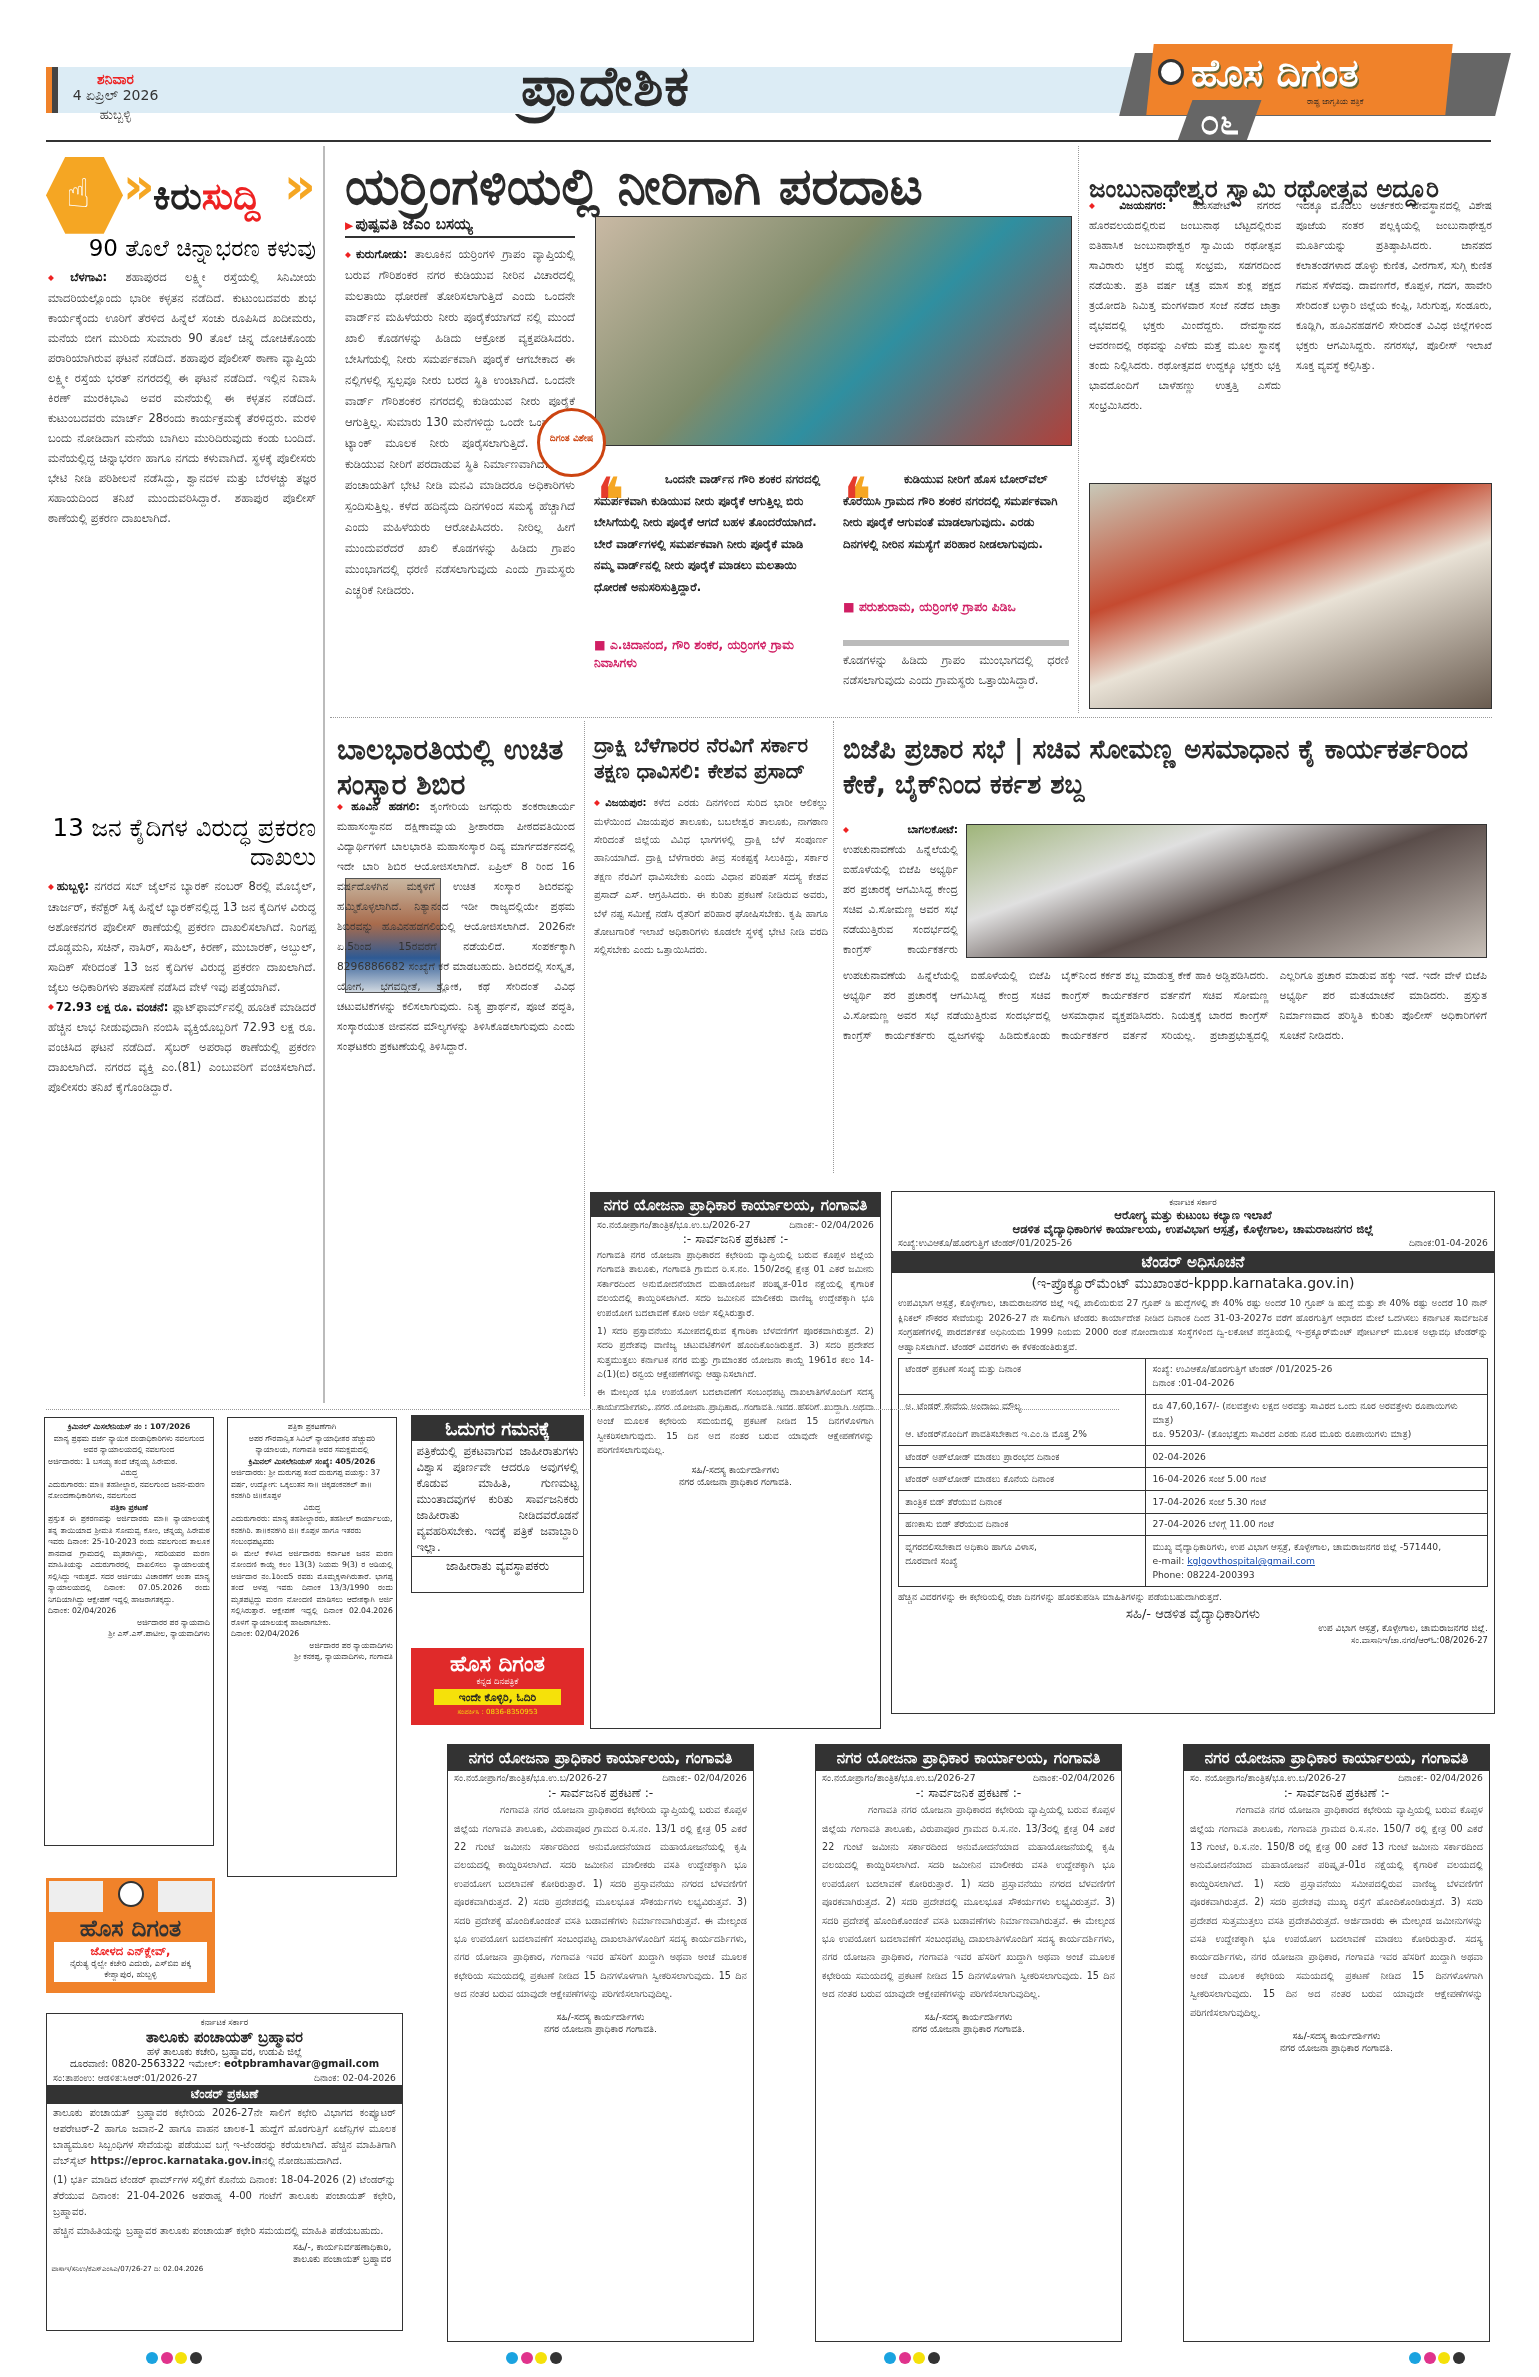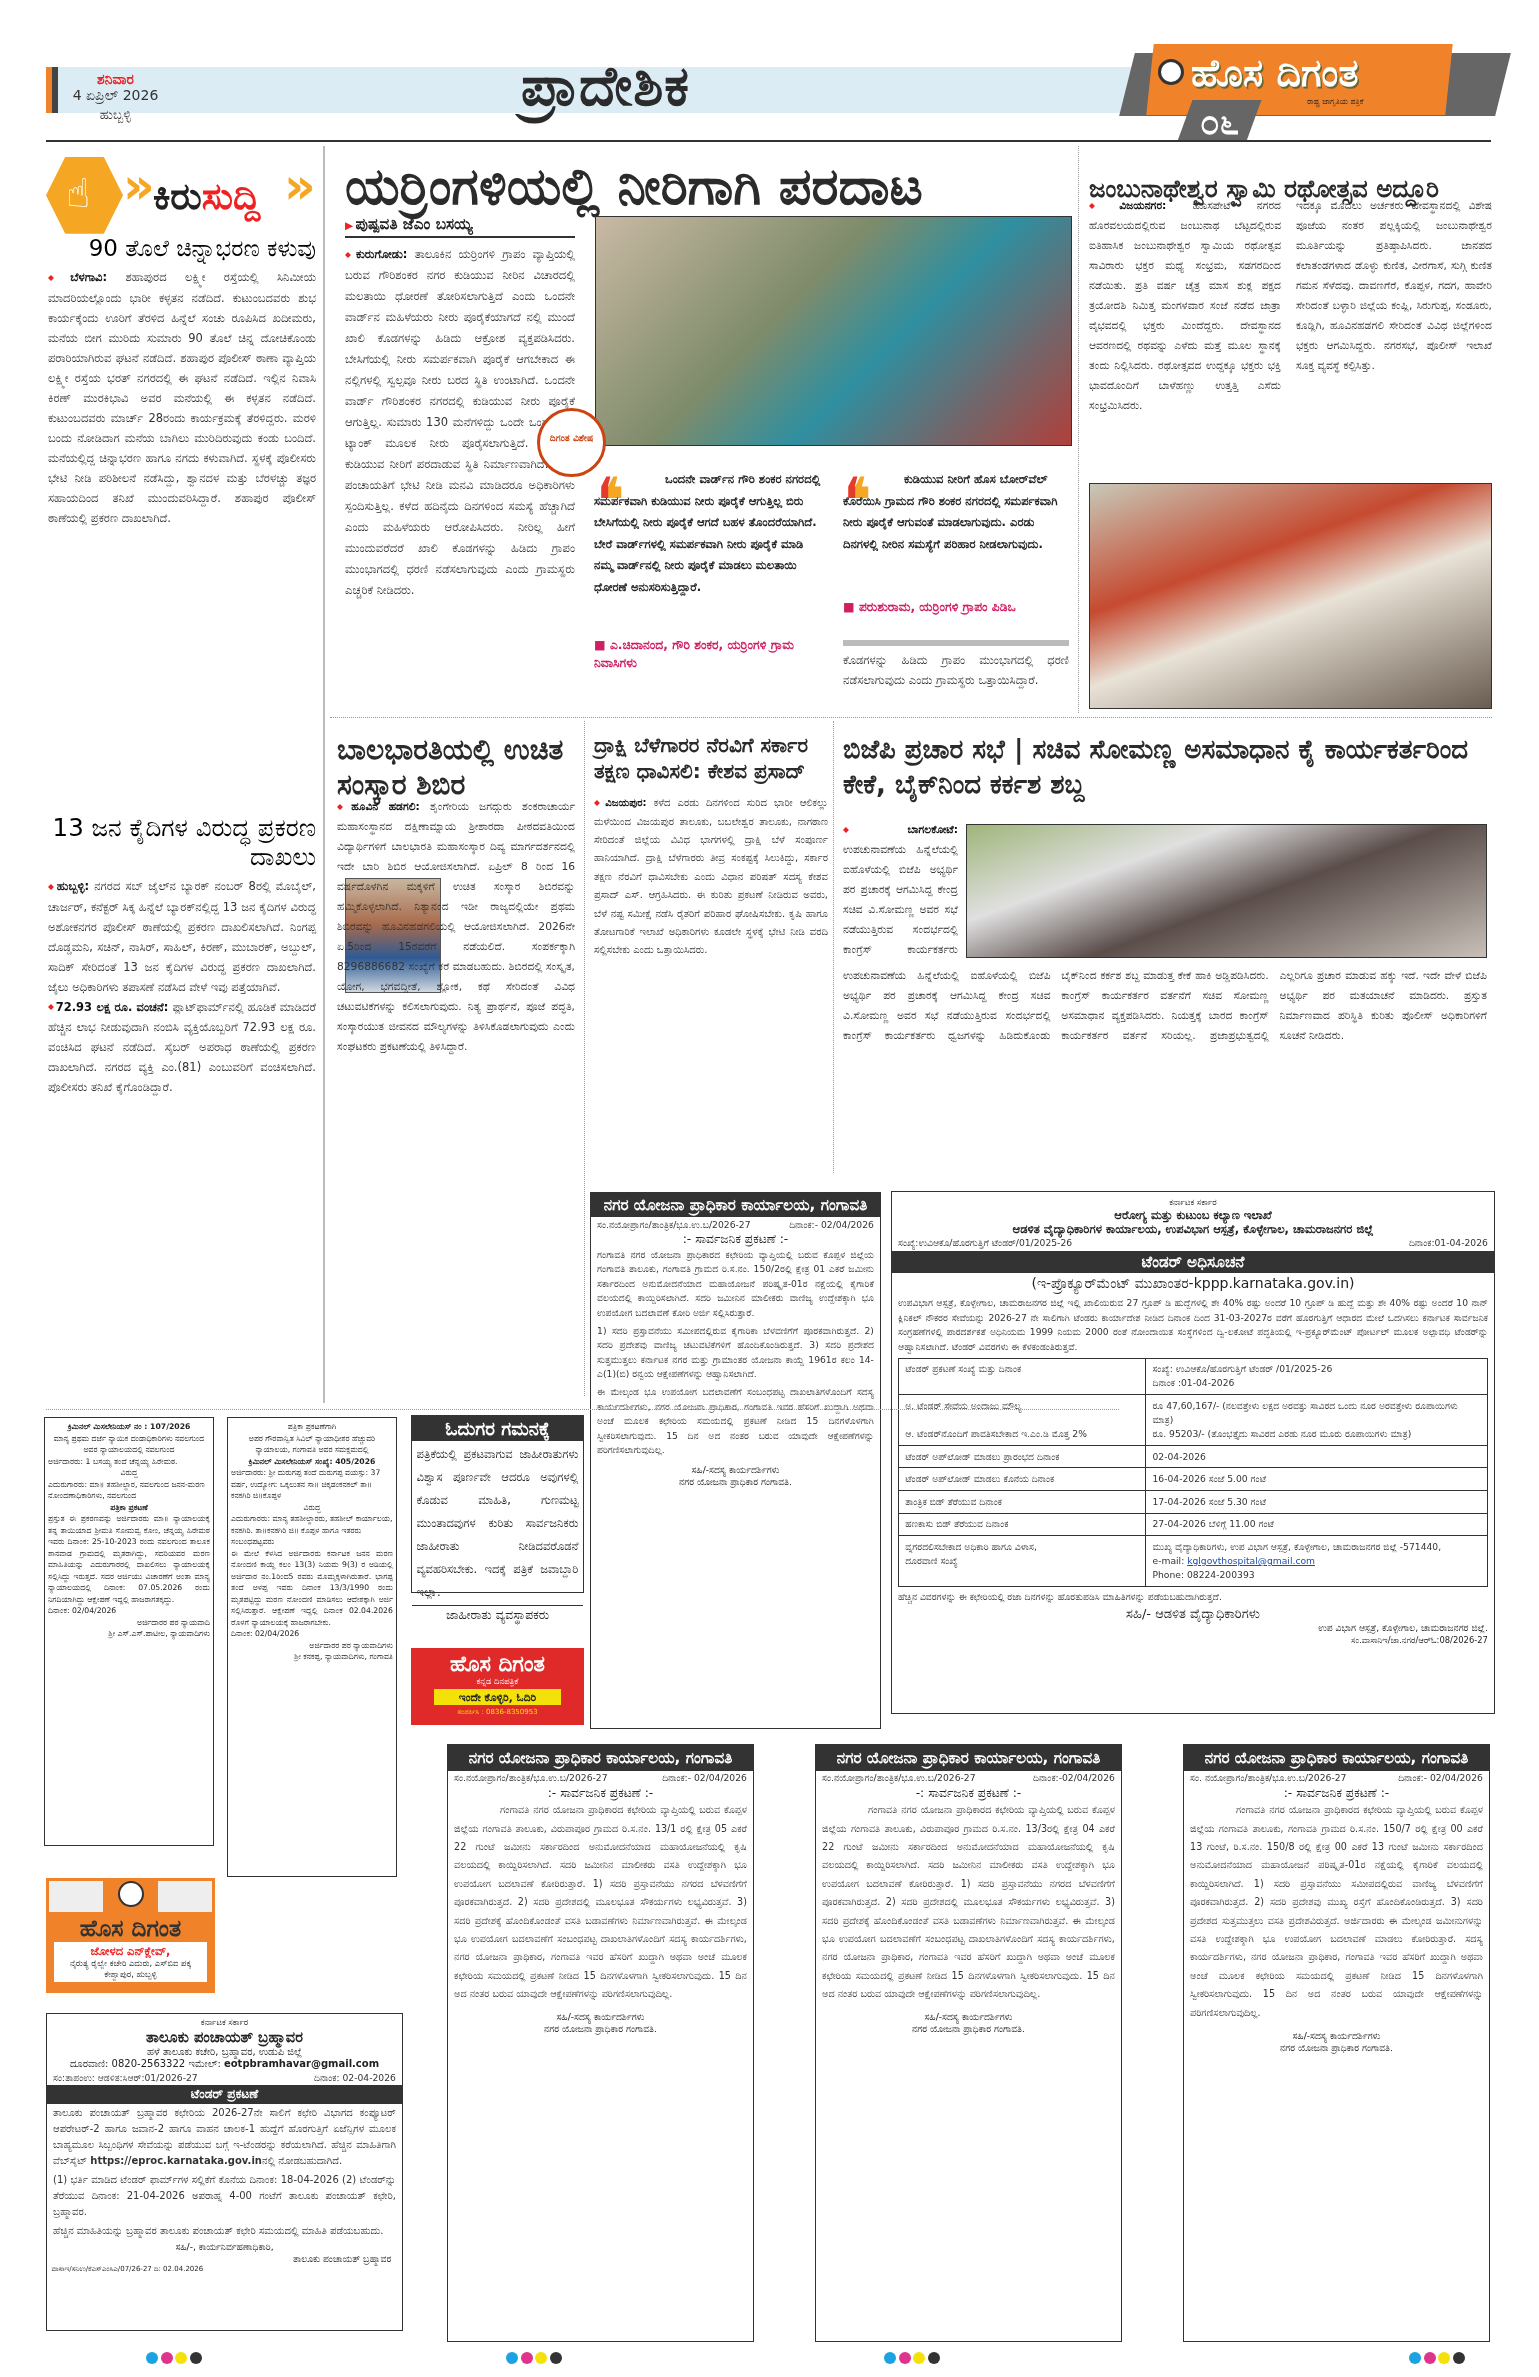--- a/index.html
+++ b/index.html
@@ -254,21 +254,21 @@
     <div>ಎದುರುಗಾರರು: ಮಾನ್ಯ ತಹಶೀಲ್ದಾರರು, ತಹಶೀಲ್ ಕಾರ್ಯಾಲಯ, ಕನಕಗಿರಿ. ತಾ॥ಕನಕಗಿರಿ ಜಿ॥ ಕೊಪ್ಪಳ ಹಾಗೂ ಇತರರು</div>
     <div>ಸಂಬಂಧಪಟ್ಟವರು</div>
     <div style="text-align:justify">ಈ ಮೇಲೆ ಕೆಳಸಿದ ಅರ್ಜಿದಾರರು ಕರ್ನಾಟಕ ಜನನ ಮರಣ ನೋಂದಣಿ ಕಾಯ್ದೆ ಕಲಂ 13(3) ನಿಯಮ 9(3) ರ ಅಡಿಯಲ್ಲಿ ಅರ್ಜಿದಾರ ನಂ.1ರಿಂದ5 ರವರು ಮೊಮ್ಮಕ್ಕಳಾಗಿರುತಾರೆ. ಭಾಗಪ್ಪ ತಂದೆ ಅಳಪ್ಪ ಇವರು ದಿನಾಂಕ 13/3/1990 ರಂದು ಮೃತಪಟ್ಟಿದ್ದು ಮರಣ ನೋಂದಣಿ ಮಾಡಿಸಲು ಆದೇಶಕ್ಕಾಗಿ ಅರ್ಜಿ ಸಲ್ಲಿಸಿರುತ್ತಾರೆ. ಆಕ್ಷೇಪಣೆ ಇದ್ದಲ್ಲಿ ದಿನಾಂಕ 02.04.2026 ರೊಳಗೆ ನ್ಯಾಯಾಲಯಕ್ಕೆ ಹಾಜರಾಗಬೇಕು.</div>
     <div>ದಿನಾಂಕ: 02/04/2026</div>
     <div style="text-align:right">ಅರ್ಜಿದಾರರ ಪರ ನ್ಯಾಯವಾದಿಗಳು</div>
     <div style="text-align:right">ಶ್ರೀ ಕನಕಪ್ಪ, ನ್ಯಾಯವಾದಿಗಳು, ಗಂಗಾವತಿ</div>
   </div>
 
   <div class="box" style="left:411px;top:1415px;width:173px;height:178px">
     <div class="box-dark" style="font-size:18.4px;padding:1.5px 0">ಓದುಗರ ಗಮನಕ್ಕೆ</div>
-    <div style="font-size:11.5px;line-height:23px;padding:1.5px 4.6px;text-align:justify">ಪತ್ರಿಕೆಯಲ್ಲಿ ಪ್ರಕಟವಾಗುವ ಜಾಹೀರಾತುಗಳು ವಿಶ್ವಾಸ ಪೂರ್ಣವೇ ಆದರೂ ಅವುಗಳಲ್ಲಿ ಕೊಡುವ ಮಾಹಿತಿ, ಗುಣಮಟ್ಟ ಮುಂತಾದವುಗಳ ಕುರಿತು ಸಾರ್ವಜನಿಕರು ಜಾಹೀರಾತು ನೀಡಿದವರೊಡನೆ ವ್ಯವಹರಿಸಬೇಕು. ಇದಕ್ಕೆ ಪತ್ರಿಕೆ ಜವಾಬ್ದಾರಿ ಇಲ್ಲಾ.</div>
+    <div style="font-size:11.5px;line-height:16px;padding:1.5px 4.6px;text-align:justify">ಪತ್ರಿಕೆಯಲ್ಲಿ ಪ್ರಕಟವಾಗುವ ಜಾಹೀರಾತುಗಳು ವಿಶ್ವಾಸ ಪೂರ್ಣವೇ ಆದರೂ ಅವುಗಳಲ್ಲಿ ಕೊಡುವ ಮಾಹಿತಿ, ಗುಣಮಟ್ಟ ಮುಂತಾದವುಗಳ ಕುರಿತು ಸಾರ್ವಜನಿಕರು ಜಾಹೀರಾತು ನೀಡಿದವರೊಡನೆ ವ್ಯವಹರಿಸಬೇಕು. ಇದಕ್ಕೆ ಪತ್ರಿಕೆ ಜವಾಬ್ದಾರಿ ಇಲ್ಲಾ.</div>
     <div class="center" style="border-top:1.5px solid #333;font-size:12.3px;padding:2.3px 0">ಜಾಹೀರಾತು ವ್ಯವಸ್ಥಾಪಕರು</div>
   </div>
 
   <div class="ad-red" style="left:411px;top:1648px;width:173px;height:77px">
     <div style="font-size:21.5px;font-weight:900;margin-top:3.1px">ಹೊಸ ದಿಗಂತ</div>
     <div style="font-size:8.4px">ಕನ್ನಡ ದಿನಪತ್ರಿಕೆ</div>
     <div style="background:#f5e10a;color:#222;font-size:10.7px;font-weight:bold;margin:2.3px 23px;padding:1.5px 0">ಇಂದೇ ಕೊಳ್ಳಿರಿ, ಓದಿರಿ</div>
     <div style="font-size:7px;color:#f5e10a">ಸಂಪರ್ಕಿಸಿ : 0836-8350953</div>
   </div>
 
@@ -291,21 +291,21 @@
     <div class="center" style="font-size:10px">ಹಳೆ ತಾಲೂಕು ಕಚೇರಿ, ಬ್ರಹ್ಮಾವರ, ಉಡುಪಿ ಜಿಲ್ಲೆ</div>
     <div class="center" style="font-size:10px"><span>ದೂರವಾಣಿ: 0820-2563322 ಇಮೇಲ್:</span> <b>eotpbramhavar@gmail.com</b></div>
     <div class="row2">
         <span>ಸಂ:ತಾಪಂಉ: ಆಡಳಿತ:ಸಿಆರ್:01/2026-27</span>
         <span>ದಿನಾಂಕ: 02-04-2026</span>
       </div>
     <div class="box-dark" style="font-size:12.3px;padding:2.3px 0">ಟೆಂಡರ್ ಪ್ರಕಟಣೆ</div>
     <div class="notice-txt" style="font-size:10px;line-height:16px"><span>ತಾಲೂಕು ಪಂಚಾಯತ್ ಬ್ರಹ್ಮಾವರ ಕಛೇರಿಯ 2026-27ನೇ ಸಾಲಿಗೆ ಕಛೇರಿ ವಿಭಾಗದ ಕಂಪ್ಯೂಟರ್ ಆಪರೇಟರ್-2 ಹಾಗೂ ಜವಾನ-2 ಹಾಗೂ ವಾಹನ ಚಾಲಕ-1 ಹುದ್ದೆಗೆ ಹೊರಗುತ್ತಿಗೆ ಏಜೆನ್ಸಿಗಳ ಮೂಲಕ ಬಾಹ್ಯಮೂಲ ಸಿಬ್ಬಂಧಿಗಳ ಸೇವೆಯನ್ನು ಪಡೆಯುವ ಬಗ್ಗೆ ಇ-ಟೆಂಡರನ್ನು ಕರೆಯಲಾಗಿದೆ. ಹೆಚ್ಚಿನ ಮಾಹಿತಿಗಾಗಿ ವೆಬ್‌ಸೈಟ್</span> <b>https://eproc.karnataka.gov.in</b><span>ನಲ್ಲಿ ನೋಡಬಹುದಾಗಿದೆ.</span></div>
     <div class="notice-txt" style="font-size:10px;line-height:16px">(1) ಭರ್ತಿ ಮಾಡಿದ ಟೆಂಡರ್ ಫಾರ್ಮ್‌ಗಳ ಸಲ್ಲಿಕೆಗೆ ಕೊನೆಯ ದಿನಾಂಕ: 18-04-2026 (2) ಟೆಂಡರ್‌ನ್ನು ತೆರೆಯುವ ದಿನಾಂಕ: 21-04-2026 ಅಪರಾಹ್ನ 4-00 ಗಂಟೆಗೆ ತಾಲೂಕು ಪಂಚಾಯತ್ ಕಛೇರಿ, ಬ್ರಹ್ಮಾವರ.</div>
     <div class="notice-txt" style="font-size:10px;line-height:16px">ಹೆಚ್ಚಿನ ಮಾಹಿತಿಯನ್ನು ಬ್ರಹ್ಮಾವರ ತಾಲೂಕು ಪಂಚಾಯತ್ ಕಛೇರಿ ಸಮಯದಲ್ಲಿ ಮಾಹಿತಿ ಪಡೆಯಬಹುದು.</div>
-    <div style="text-align:center;font-size:9.2px;padding:0 10.7px">ಸಹಿ/-, ಕಾರ್ಯನಿರ್ವಹಣಾಧಿಕಾರಿ,</div>
+    <div style="text-align:right;font-size:9.2px;padding:0 10.7px">ಸಹಿ/-, ಕಾರ್ಯನಿರ್ವಹಣಾಧಿಕಾರಿ,</div>
     <div style="text-align:right;font-size:9.2px;padding:0 10.7px">ತಾಲೂಕು ಪಂಚಾಯತ್ ಬ್ರಹ್ಮಾವರ</div>
     <div style="font-size:7px;padding:0 4.6px">ವಾಸಾಇ/ಸನಿಉ/ಕೆಎಸ್‌ಎಂಸಿಎ/07/26-27 ದಿ: 02.04.2026</div>
   </div>
 
   <div id="small-notices">
       <div class="box" style="left: 447px; top: 1744px; width: 307px; height: 598px; overflow: hidden;">
         <div class="box-dark" style="font-size: 15.3px; padding: 3.8px 0px;">ನಗರ ಯೋಜನಾ ಪ್ರಾಧಿಕಾರ ಕಾರ್ಯಾಲಯ, ಗಂಗಾವತಿ</div>
         <div class="row2">
           <div>ಸಂ.ನಯೋಪ್ರಾಗಂ/ತಾಂತ್ರಿಕ/ಭೂ.ಉ.ಬ/2026-27</div>
           <div>ದಿನಾಂಕ:- 02/04/2026</div>

